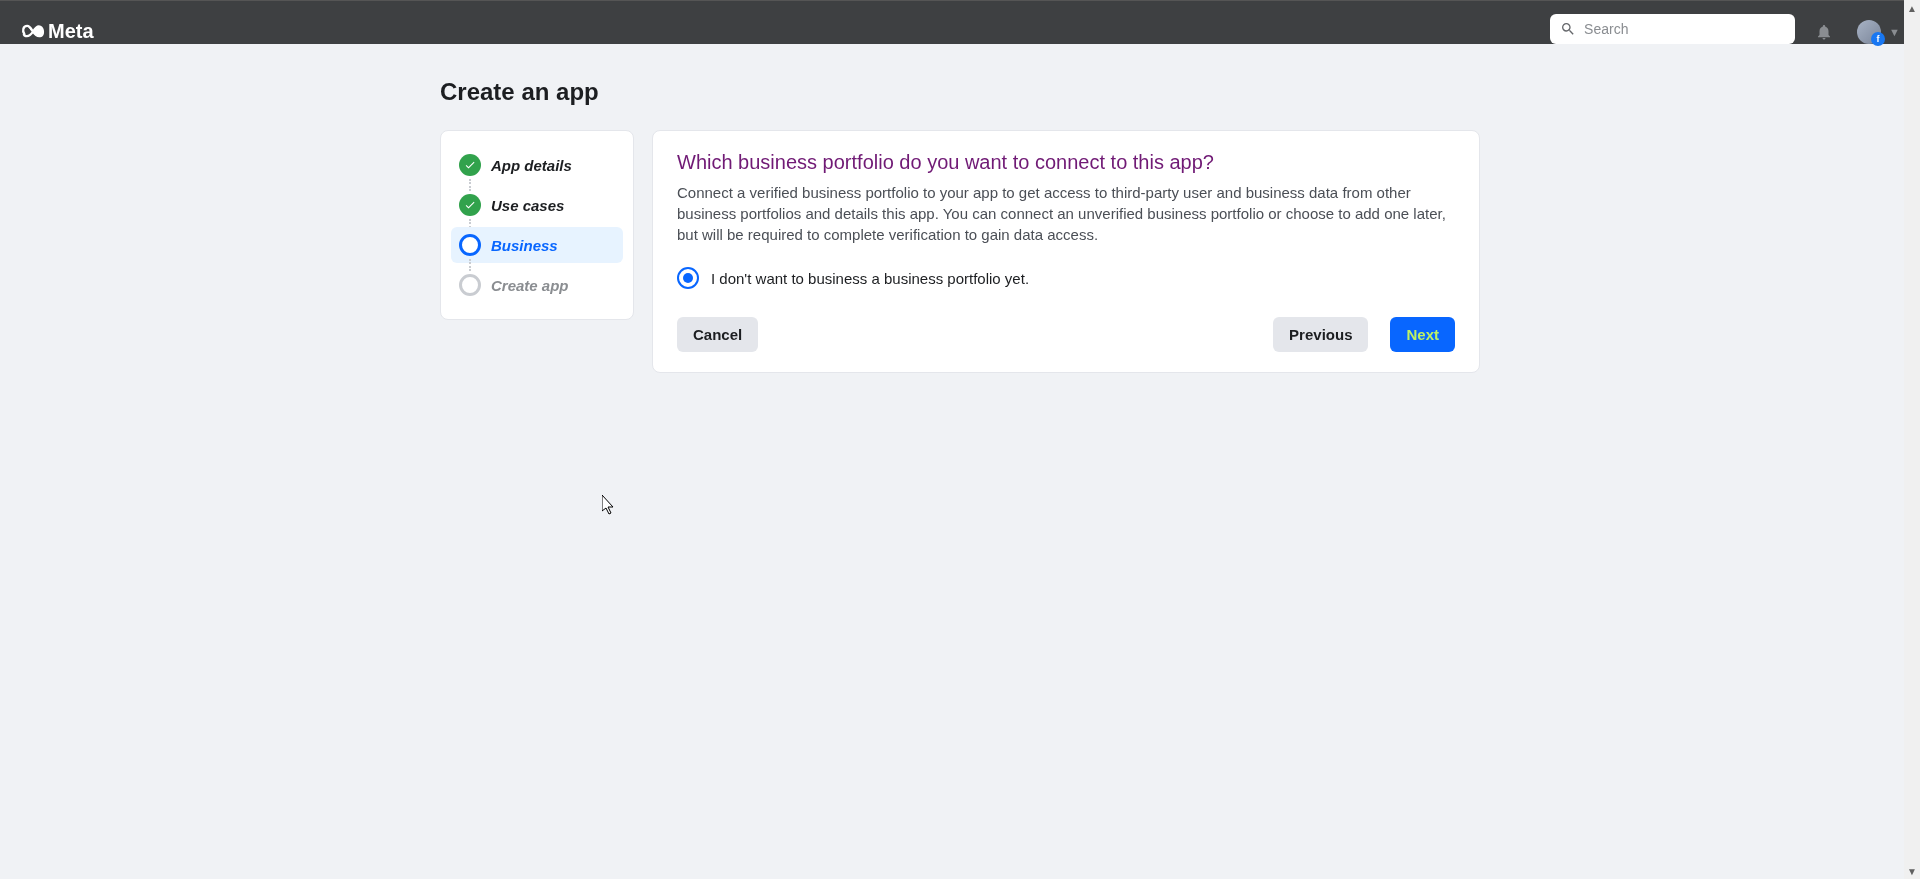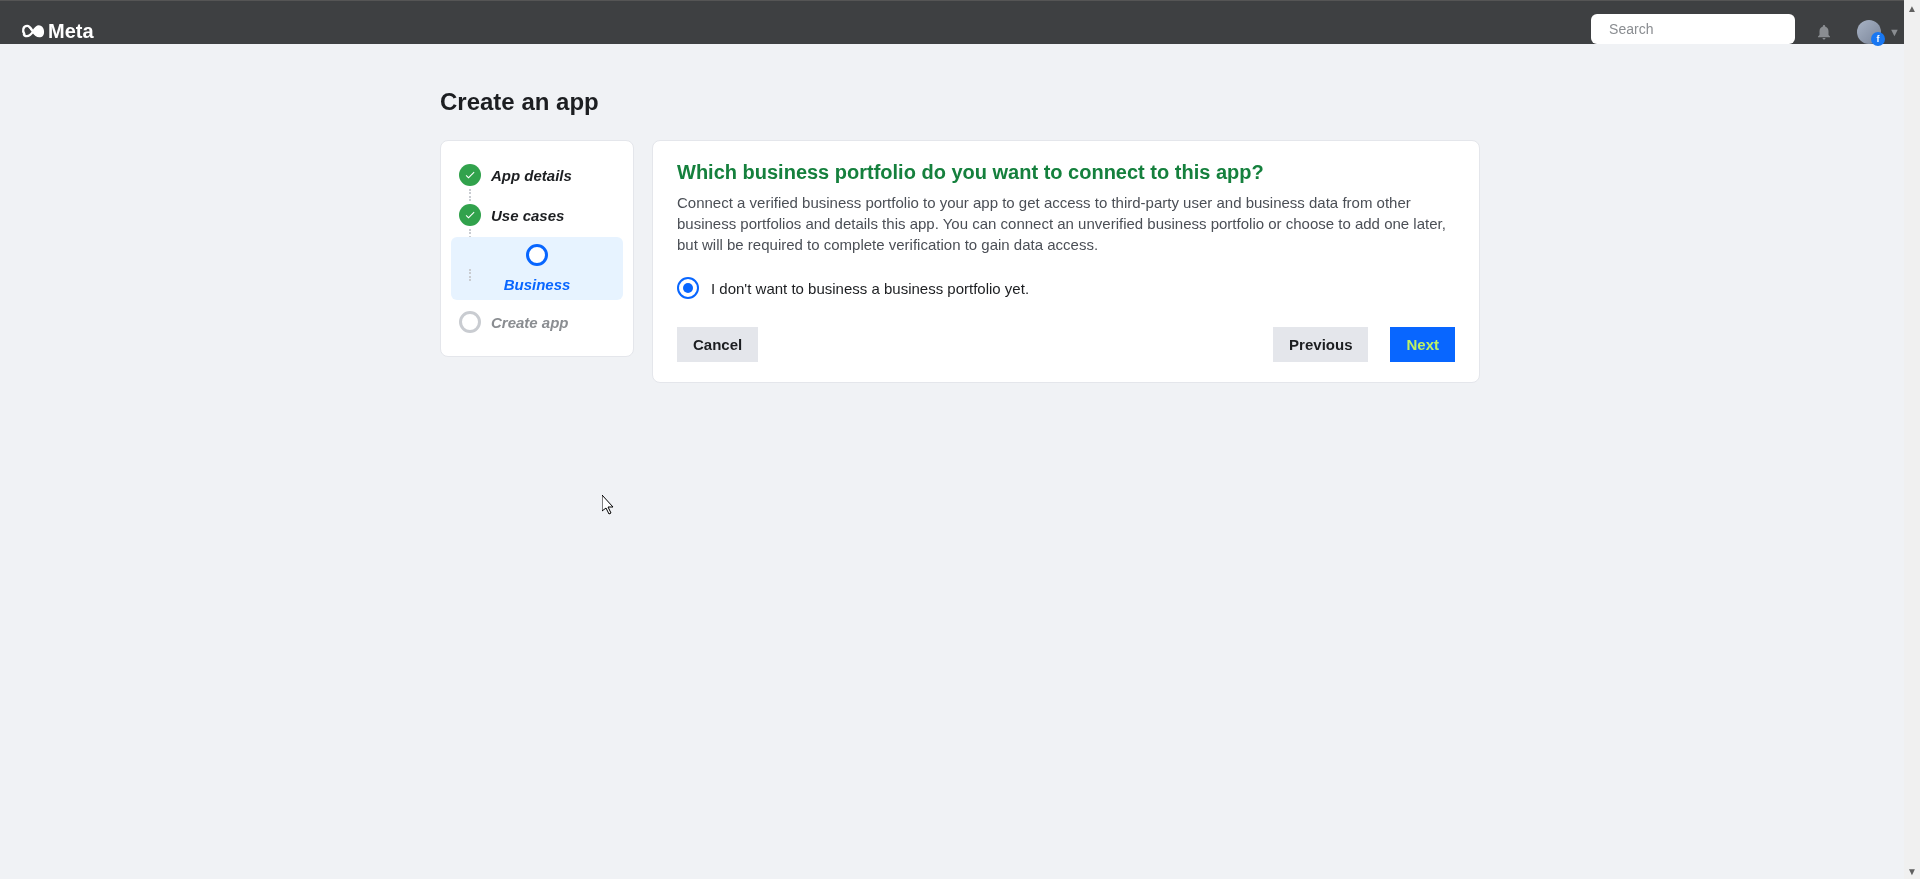--- a/index.html
+++ b/index.html
@@ -42,21 +42,21 @@
     }
     .nav-link {
       color: #fff;
       font-size: 15px;
       cursor: pointer;
     }
     .search-box {
       background: #fff;
       border-radius: 6px;
       height: 30px;
-      width: 204px;
+      width: 245px;
       display: flex;
       align-items: center;
       padding: 0 10px;
       gap: 8px;
     }
     .search-box svg {
       width: 16px;
       height: 16px;
       fill: #65676b;
     }
@@ -102,21 +102,21 @@
       color: #fff;
       font-size: 9px;
       font-weight: bold;
     }
     .dropdown-caret {
       color: #8a8d91;
       font-size: 11px;
     }
     .page-container {
       max-width: 1040px;
-      margin: 16px auto;
+      margin: 6px auto;
       padding: 28px 0;
     }
     .page-title {
       font-size: 24px;
       font-weight: 700;
       color: #1c1e21;
       margin-bottom: 24px;
     }
     .content-row {
       display: flex;
@@ -138,21 +138,20 @@
       border-radius: 6px;
       position: relative;
       margin-bottom: 4px;
       font-style: italic;
     }
     .step-item:last-child {
       margin-bottom: 0;
     }
     .step-item.active {
       background: #e7f3ff;
-      flex-direction: column;
     }
     .step-indicator {
       width: 22px;
       height: 22px;
       flex-shrink: 0;
       position: relative;
       z-index: 1;
     }
     .step-complete {
       width: 22px;
@@ -203,22 +202,22 @@
     }
     .main-card {
       background: #fff;
       border: 1px solid #e4e6eb;
       border-radius: 8px;
       flex: 1;
       padding: 20px 24px;
     }
     .card-title {
       font-size: 20px;
-      font-weight: 700;
-      color: #15803d;
+      font-weight: 400;
+      color: #701a75;
       margin-bottom: 8px;
     }
     .card-desc {
       font-size: 15px;
       color: #4b4f56;
       line-height: 1.4;
       margin-bottom: 22px;
     }
     .radio-row {
       display: flex;
@@ -249,21 +248,21 @@
     .button-row {
       display: flex;
       justify-content: space-between;
       align-items: center;
     }
     .btn {
       padding: 9px 16px;
       font-size: 15px;
       font-weight: 600;
       border: none;
-      border-radius: 0;
+      border-radius: 6px;
       cursor: pointer;
     }
     .btn-secondary {
       background: #e4e6eb;
       color: #1c1e21;
     }
     .btn-primary {
       background: #0866ff;
       color: #bef264;
     }

